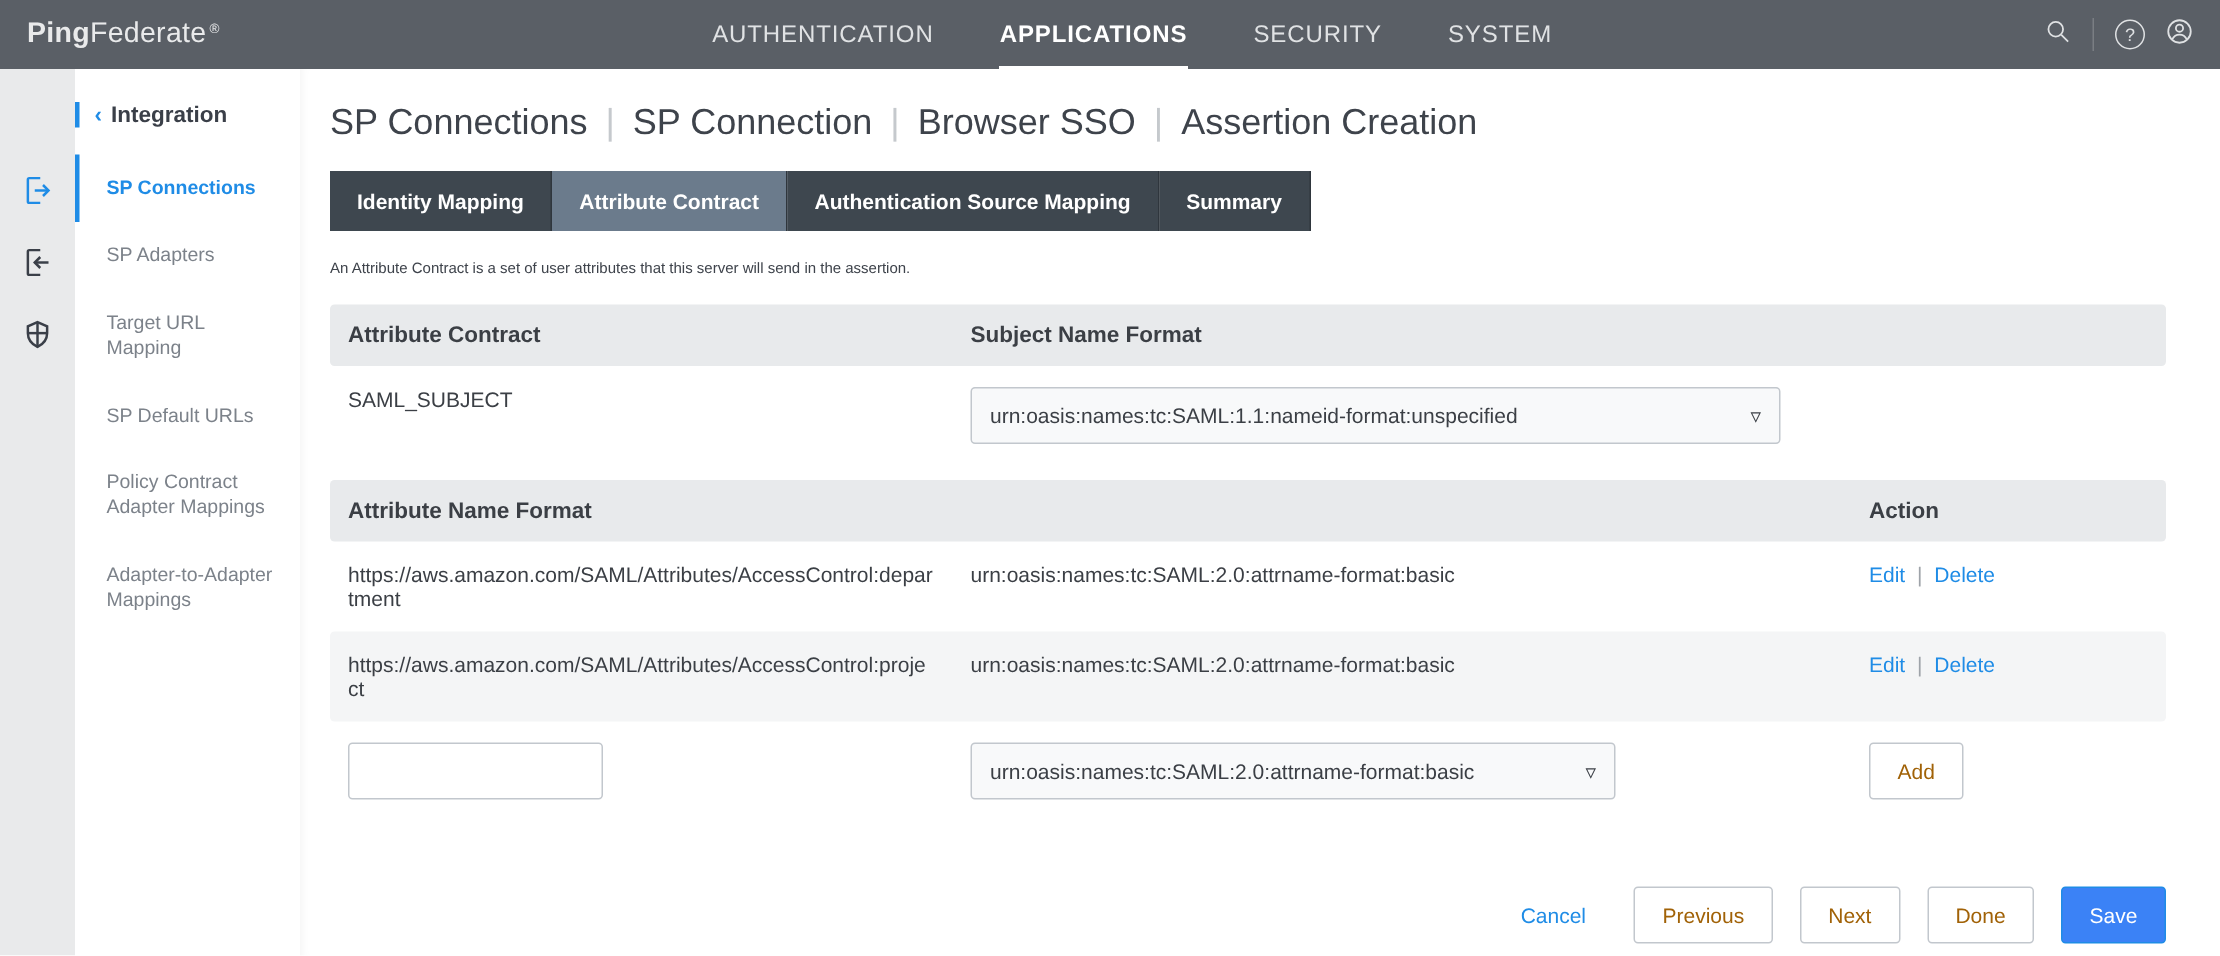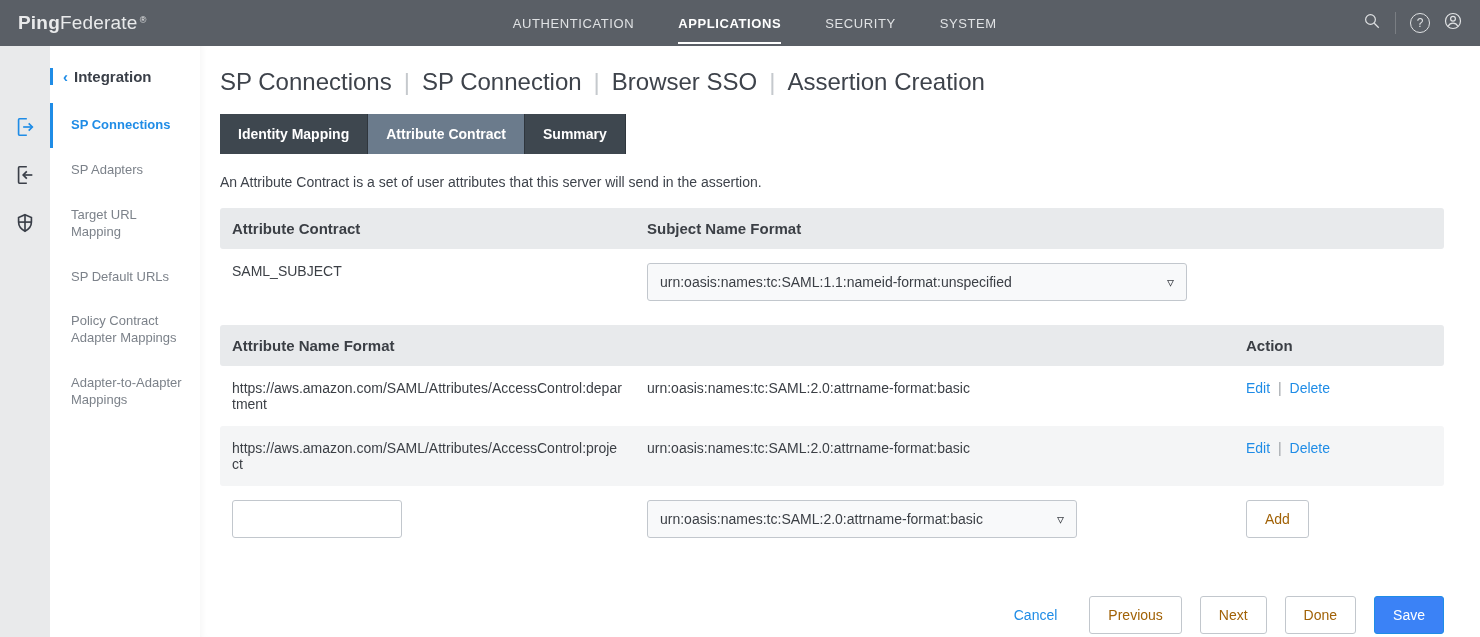--- a/index.html
+++ b/index.html
@@ -14,21 +14,21 @@
     display: flex;
     align-items: center;
     padding: 0 18px;
   }
   .brand { display: flex; align-items: baseline; font-weight: 300; font-size: 19px; letter-spacing: .2px; }
   .brand .bold { font-weight: 700; }
   .brand .reg { font-size: 9px; margin-left: 2px; position: relative; top: -6px; }
 
   .topnav { flex: 1; display: flex; justify-content: center; gap: 44px; }
   .topnav a {
-    color: #e0e2e4; text-decoration: none; font-size: 13px; letter-spacing: .6px;
+    color: #e0e2e4; text-decoration: none; font-size: 16px; letter-spacing: .6px;
     padding: 14px 0 11px 0; border-bottom: 2px solid transparent;
   }
   .topnav a.active { color: #fff; border-bottom-color: #fff; font-weight: 600; }
 
   .topicons { display: flex; align-items: center; gap: 14px; margin-left: auto; }
   .topicons .divider { width: 1px; height: 22px; background: #7a7e83; }
   .topicons svg { width: 18px; height: 18px; fill: none; stroke: #e0e2e4; stroke-width: 1.6; }
   .topicons .circicon { border: 1.6px solid #e0e2e4; border-radius: 50%; width: 20px; height: 20px; display:flex; align-items:center; justify-content:center; color:#e0e2e4; font-size:12px; }
 
   
@@ -78,21 +78,21 @@
   .breadcrumb .sep { color: #c5c9cd; font-size: 24px; font-weight: 300; }
 
   
   .steptabs { display: flex; margin-bottom: 20px; }
   .steptabs .step {
     background: #3e474f; color: #fff; font-size: 14px; font-weight: 600;
     padding: 12px 18px; border-right: 1px solid #2f363d; white-space: nowrap; cursor: pointer;
   }
   .steptabs .step.active { background: #6b7b8c; }
 
-  .desc { font-size: 14px; color: #3e434b; margin-bottom: 18px; }
+  .desc { font-size: 10px; color: #3e434b; margin-bottom: 18px; }
 
   
   .section-head {
     display: flex; background: #e8eaec; font-weight: 700; color: #3b3f45;
     border-radius: 3px; padding: 0; font-size: 15px;
   }
   .section-head .colA { flex: 0 0 415px; padding: 12px 12px; }
   .section-head .colB { flex: 1; padding: 12px 12px; }
   .section-head .colC { flex: 0 0 210px; padding: 12px 12px; }
 
@@ -221,20 +221,21 @@
       <span>SP Connection</span>
       <span class="sep">|</span>
       <span>Browser SSO</span>
       <span class="sep">|</span>
       <span>Assertion Creation</span>
     </div>
 
     <div class="steptabs">
       <div class="step">Identity Mapping</div>
       <div class="step active">Attribute Contract</div>
+      <div class="step">Authentication Source Mapping</div>
       <div class="step">Summary</div>
     </div>
 
     <p class="desc">An Attribute Contract is a set of user attributes that this server will send in the assertion.</p>
 
     <div class="section-head">
       <div class="colA">Attribute Contract</div>
       <div class="colB">Subject Name Format</div>
     </div>
     <div class="row">

